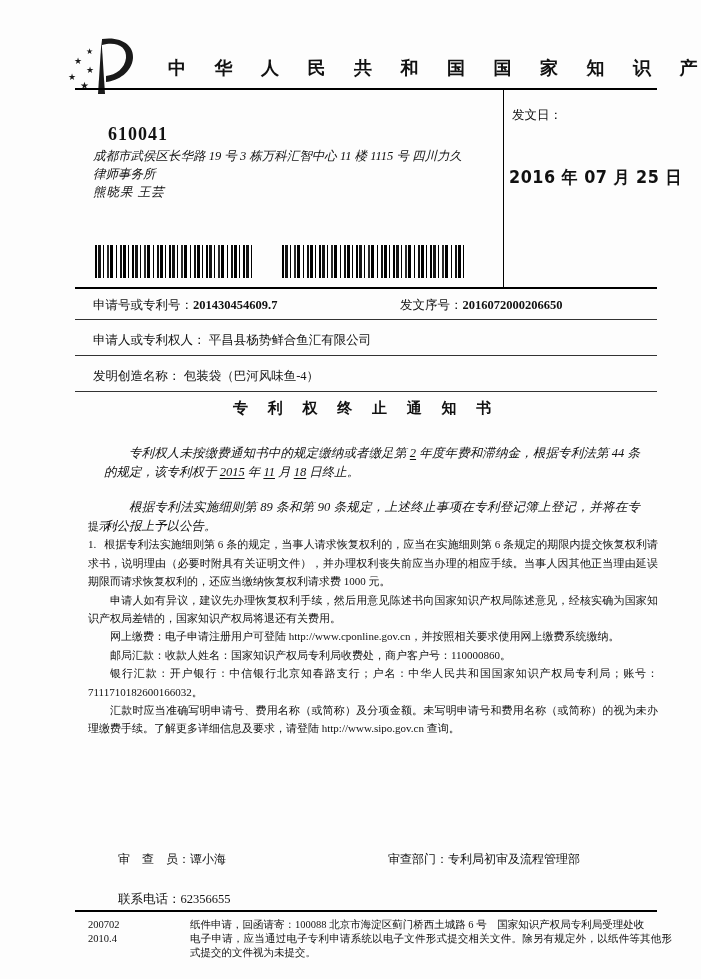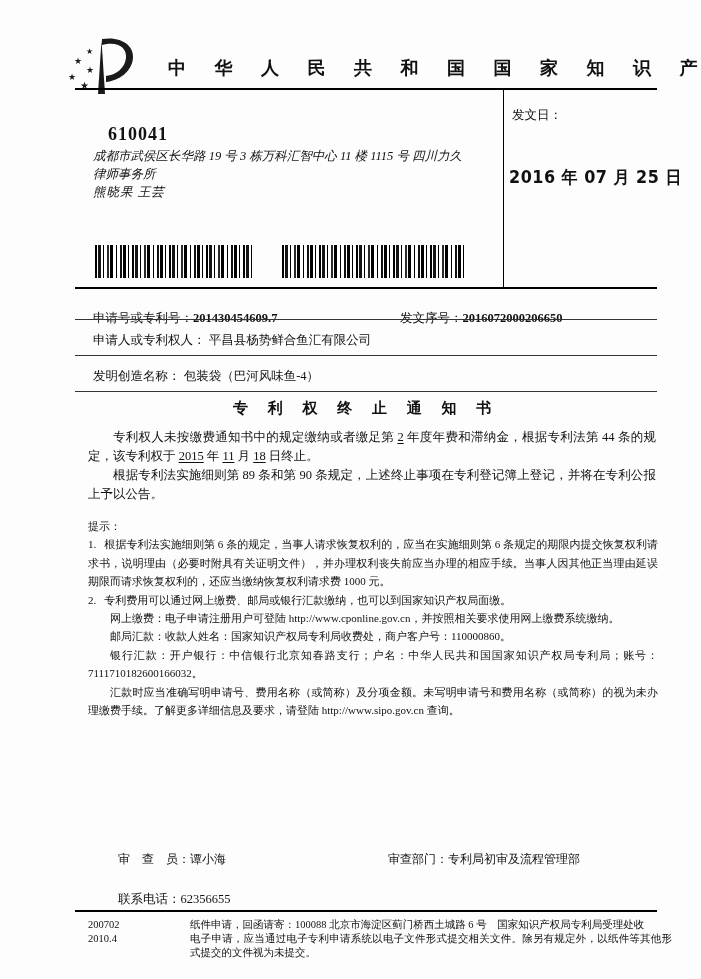--- a/index.html
+++ b/index.html
@@ -42,29 +42,29 @@
       #111 25px,#111 27px,#fff 27px,#fff 28px,
       #000 28px,#000 31px,#fff 31px,#fff 33px,
       #000 33px,#000 34px,#fff 34px,#fff 37px);
   }
   .bc1{left:95px;width:158px;}
   .bc2{left:282px;width:185px;}
 
   
   .field-row{position:absolute;left:93px;width:564px;font-size:12.5px;white-space:nowrap;}
   .fval{font-weight:bold;}
-  .fr1{top:297px;margin-top:13px;} .fr2{top:332px;} .fr3{top:368px;}
+  .fr1{top:297px;} .fr2{top:332px;} .fr3{top:368px;}
   .fr1 .second{position:absolute;left:307px;}
 
   
   .doc-title{position:absolute;left:75px;top:399px;width:582px;text-align:center;
     font-size:15px;font-weight:bold;letter-spacing:8px;}
   .body-block{position:absolute;left:88px;top:428px;width:568px;font-size:12.5px;
     line-height:19px;text-align:justify;}
-  .body-block p{margin:0;text-indent:2em;}
+  .body-block p{margin:16px;text-indent:2em;font-style:italic;}
   .u{text-decoration:underline;text-underline-offset:2px;}
 
   
   .hints{position:absolute;left:88px;top:517px;width:570px;font-size:11px;line-height:18.4px;text-align:justify;}
   .hints p{margin:0;}
   .hints .ind{text-indent:2em;}
   .num{margin-right:8px;}
 
   
   .signoff{position:absolute;left:118px;top:851px;width:540px;font-size:12px;}
@@ -124,21 +124,21 @@
 
   <div class="doc-title">专 利 权 终 止 通 知 书</div>
   <div class="body-block">
     <p><span>专利权人未按缴费通知书中的规定缴纳或者缴足第 </span><span class="u">2</span><span> 年度年费和滞纳金，根据专利法第 44 条的规定，该专利权于 </span><span class="u">2015</span><span> 年 </span><span class="u">11</span><span> 月 </span><span class="u">18</span><span> 日终止。</span></p>
     <p>根据专利法实施细则第 89 条和第 90 条规定，上述终止事项在专利登记簿上登记，并将在专利公报上予以公告。</p>
   </div>
 
   <div class="hints">
     <p>提示：</p>
     <p><span class="num">1.</span><span>根据专利法实施细则第 6 条的规定，当事人请求恢复权利的，应当在实施细则第 6 条规定的期限内提交恢复权利请求书，说明理由（必要时附具有关证明文件），并办理权利丧失前应当办理的相应手续。当事人因其他正当理由延误期限而请求恢复权利的，还应当缴纳恢复权利请求费 1000 元。</span></p>
-    <p><span class="num">2.</span><span>专利费用可以通过网上缴费、邮局或银行汇款缴纳，也可以到国家知识产权局面缴。</span></p>
+    <p class="ind">申请人如有异议，建议先办理恢复权利手续，然后用意见陈述书向国家知识产权局陈述意见，经核实确为国家知识产权局差错的，国家知识产权局将退还有关费用。</p>
     <p class="ind">网上缴费：电子申请注册用户可登陆 http://www.cponline.gov.cn，并按照相关要求使用网上缴费系统缴纳。</p>
     <p class="ind">邮局汇款：收款人姓名：国家知识产权局专利局收费处，商户客户号：110000860。</p>
     <p class="ind">银行汇款：开户银行：中信银行北京知春路支行；户名：中华人民共和国国家知识产权局专利局；账号：7111710182600166032。</p>
     <p class="ind">汇款时应当准确写明申请号、费用名称（或简称）及分项金额。未写明申请号和费用名称（或简称）的视为未办理缴费手续。了解更多详细信息及要求，请登陆 http://www.sipo.gov.cn 查询。</p>
   </div>
 
   <div class="signoff">
     <span>审　查　员：</span><span>谭小海</span>
     <span class="dept"><span>审查部门：</span><span>专利局初审及流程管理部</span></span>
   </div>

